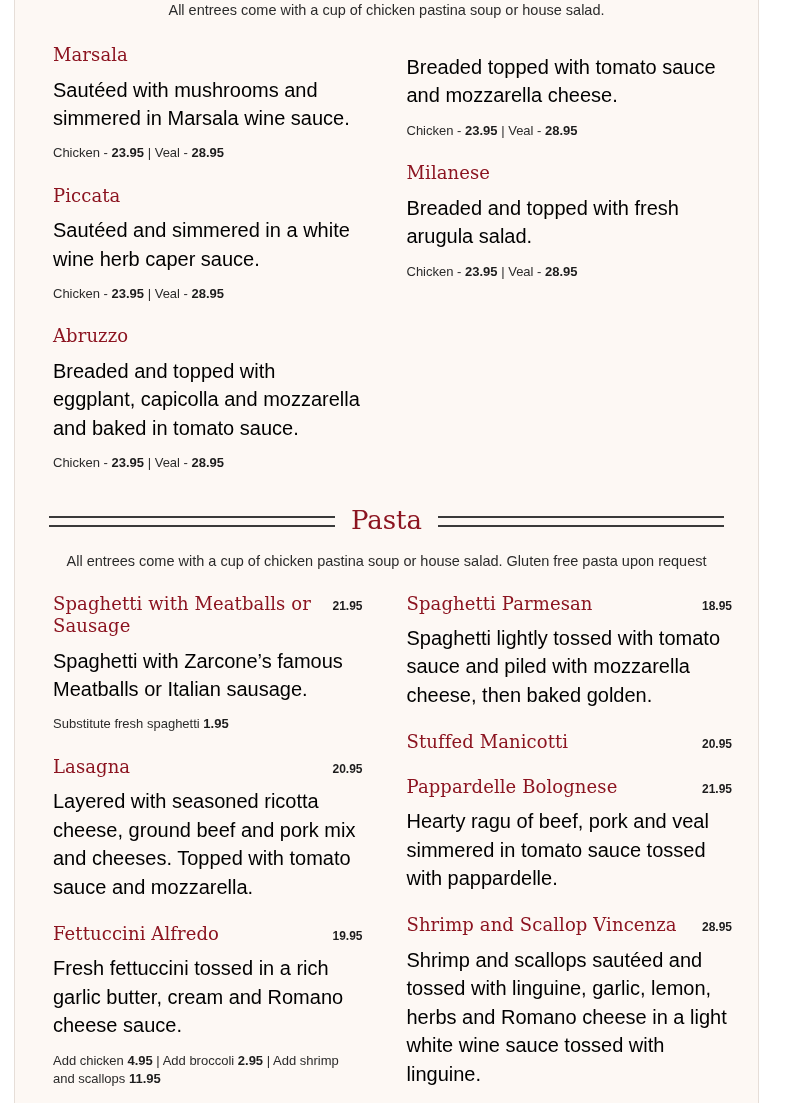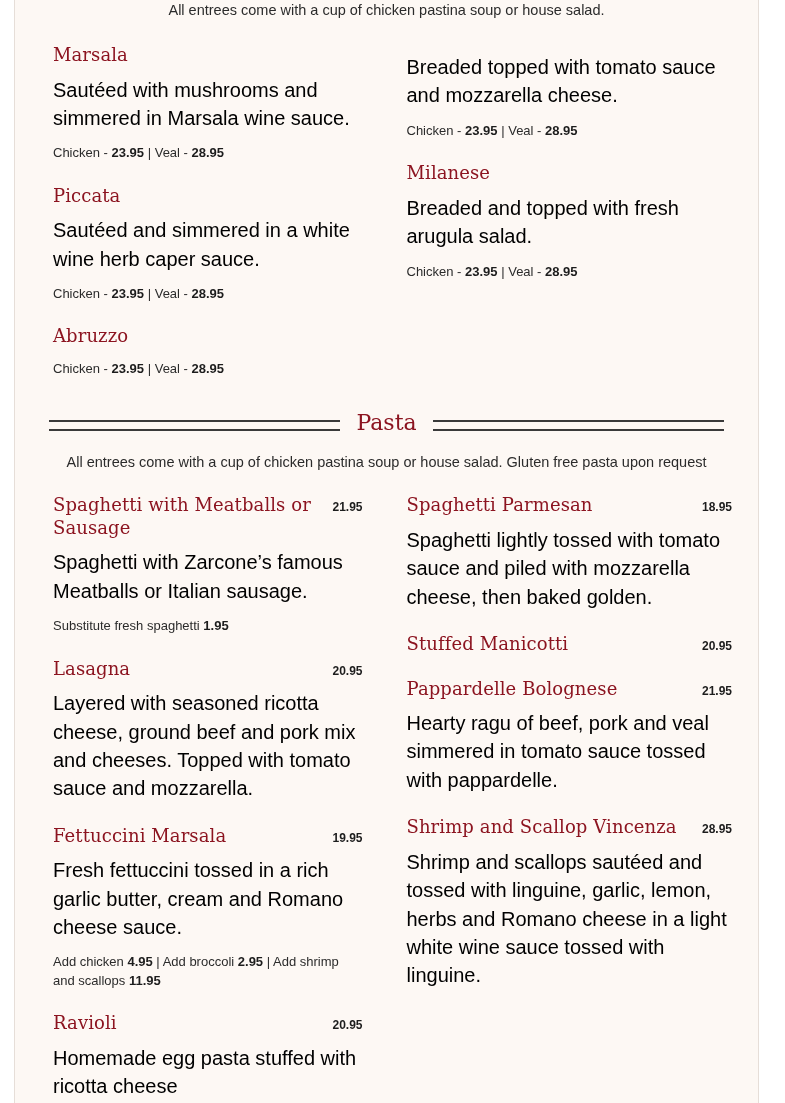--- a/index.html
+++ b/index.html
@@ -124,21 +124,21 @@
     padding: 0 16px;
   }
   .rule {
     flex: 1;
     height: 7px;
     border-top: 2px solid #3a3a3a;
     border-bottom: 2px solid #3a3a3a;
   }
   .section-title {
     font-family: "DejaVu Serif", serif;
-    font-size: 22px;
+    font-size: 26px;
     color: #8c1420;
     padding: 0 16px;
     line-height: 1;
     position: relative;
     top: -2px;
     text-align: right;
   }
   .section-note {
     text-align: center;
     font-size: 14.5px;
@@ -172,20 +172,21 @@
             <div class="item-name">Piccata</div>
           </div>
           <div class="item-desc">Sautéed and simmered in a white wine herb caper sauce.</div>
           <div class="item-options"><span>Chicken - </span><span class="price-inline">23.95</span><span> | Veal - </span><span class="price-inline">28.95</span></div>
         </div>
 
         <div class="item">
           <div class="item-head">
             <div class="item-name">Abruzzo</div>
           </div>
+          <div class="item-desc">Breaded and topped with eggplant, capicolla and mozzarella and baked in tomato sauce.</div>
           <div class="item-options"><span>Chicken - </span><span class="price-inline">23.95</span><span> | Veal - </span><span class="price-inline">28.95</span></div>
         </div>
 
       </div>
 
       <div class="col right">
 
         <div class="item">
           <div class="item-desc">Breaded topped with tomato sauce and mozzarella cheese.</div>
           <div class="item-options"><span>Chicken - </span><span class="price-inline">23.95</span><span> | Veal - </span><span class="price-inline">28.95</span></div>
@@ -225,21 +226,21 @@
         <div class="item">
           <div class="item-head">
             <div class="item-name">Lasagna</div>
             <div class="item-price">20.95</div>
           </div>
           <div class="item-desc">Layered with seasoned ricotta cheese, ground beef and pork mix and cheeses. Topped with tomato sauce and mozzarella.</div>
         </div>
 
         <div class="item">
           <div class="item-head">
-            <div class="item-name">Fettuccini Marsala</div>
+            <div class="item-name">Fettuccini Alfredo</div>
             <div class="item-price">19.95</div>
           </div>
           <div class="item-desc">Fresh fettuccini tossed in a rich garlic butter, cream and Romano cheese sauce.</div>
           <div class="item-options"><span>Add chicken </span><span class="price-inline">4.95</span><span> | Add broccoli </span><span class="price-inline">2.95</span><span> | Add shrimp and scallops </span><span class="price-inline">11.95</span></div>
         </div>
 
         <div class="item">
           <div class="item-head">
             <div class="item-name">Ravioli</div>
             <div class="item-price">20.95</div>

